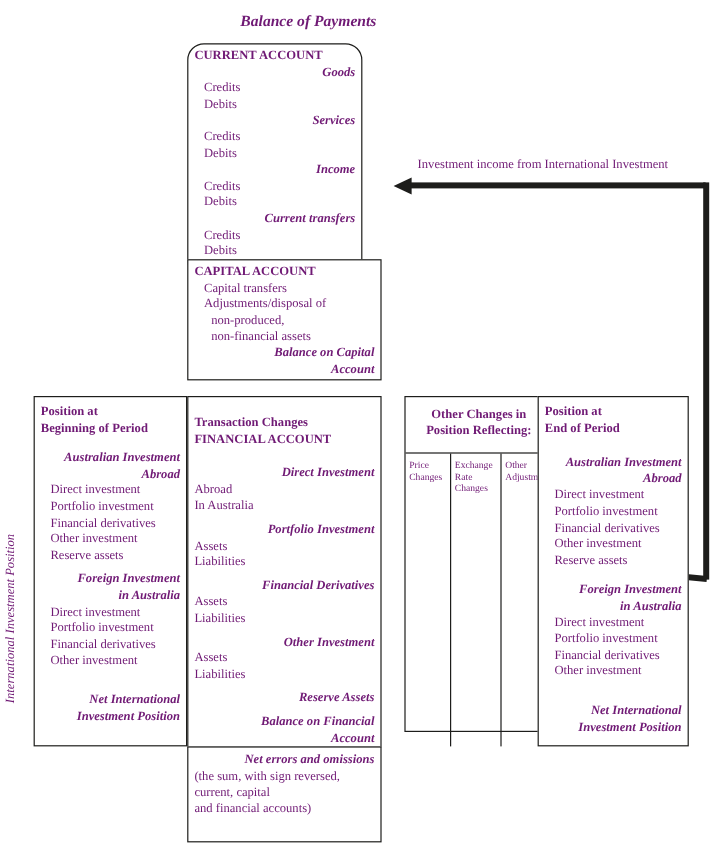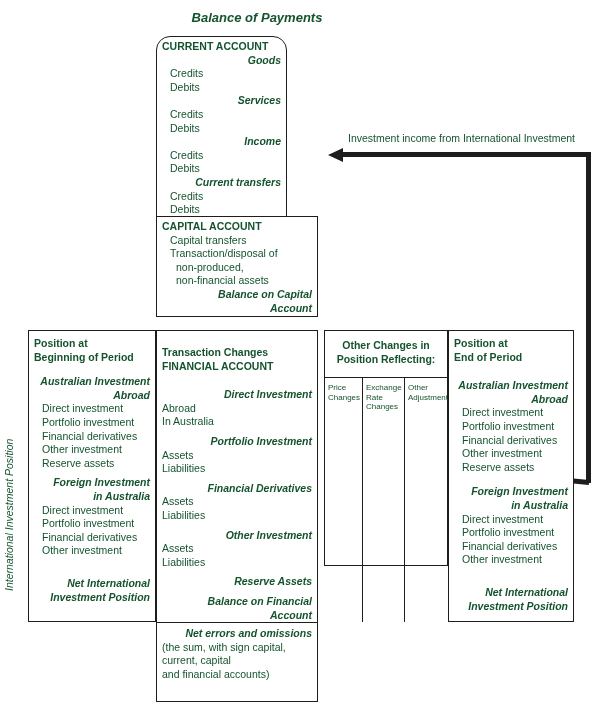--- a/index.html
+++ b/index.html
@@ -1,44 +1,44 @@
 <!DOCTYPE html>
 <html><head>
 <meta charset="utf-8">
 <style>
   html,body{margin:0;padding:0;background:#ffffff;}
   .canvas{
     position:relative;width:606px;height:707px;background:#ffffff;
-    font-family:Liberation Sans, sans-serif;color:#14532d;overflow:hidden;
+    font-family:Liberation Serif, serif;color:#701a75;overflow:hidden;
   }
   .title{
     position:absolute;left:176px;top:10px;width:162px;text-align:center;
     font-weight:bold;font-style:italic;font-size:13px;white-space:nowrap;
   }
   .box{
     position:absolute;border:1px solid #1d1d1b;background:#ffffff;
     box-sizing:border-box;padding:3px 5px;
   }
   .row{font-size:10.5px;line-height:13.6px;white-space:nowrap;}
   .c-b{font-weight:bold;}
   .c-bi{font-weight:bold;font-style:italic;text-align:right;}
   .c-i1{padding-left:8px;}
   .c-i2{padding-left:14px;}
   .c-ih{padding-left:3px;}
   .c-g1{margin-top:6px;}
   .c-g2{margin-top:11px;}
   .c-g3{margin-top:15px;}
   .c-g4{margin-top:19px;}
-  .current  {left:156px;top:36px; width:131px;height:195px;border-radius:14px;}
+  .current  {left:156px;top:36px; width:146px;height:195px;border-radius:14px;}
   .capital  {left:156px;top:216px;width:162px;height:101px;}
   .financial{left:156px;top:330px;width:162px;height:293px;padding-top:4px;}
   .neterrors{left:156px;top:622px;width:162px;height:80px;padding-top:4px;}
   .pos-begin{left:28px; top:330px;width:128px;height:292px;padding-top:6px;}
   .pos-end  {left:448px;top:330px;width:126px;height:292px;padding-top:6px;}
-  .ocbox{left:324px;top:330px;width:124px;height:236px;padding:0;}
+  .ocbox{left:337px;top:330px;width:124px;height:280px;padding:0;}
   .oc-header{
     box-sizing:border-box;height:47px;border-bottom:1px solid #1d1d1b;
     font-weight:bold;font-size:10.5px;line-height:13.5px;text-align:center;
     white-space:pre-line;padding-top:8px;
   }
   .oc-cols{display:flex;height:244px;}
   .oc-col{
     box-sizing:border-box;width:38px;flex:0 0 auto;border-right:1px solid #1d1d1b;
     font-size:8px;line-height:9.5px;padding:5px 2px 0 3px;white-space:pre-line;
   }
@@ -114,21 +114,21 @@
       <div class="row c-bi">Current transfers</div>
       <div class="row c-i1">Credits</div>
       <div class="row c-i1">Debits</div>
       <div class="row c-bi">Balance on Current Account</div>
     </div>
 
   <div class="box capital">
 
   <div class="row c-b">CAPITAL ACCOUNT</div>
       <div class="row c-i1">Capital transfers</div>
-      <div class="row c-i1">Transaction/disposal of</div>
+      <div class="row c-i1">Adjustments/disposal of</div>
       <div class="row c-i2">non-produced,</div>
       <div class="row c-i2">non-financial assets</div>
       <div class="row c-bi">Balance on Capital</div>
       <div class="row c-bi c-ih">Account</div>
     </div>
 
   <div class="box financial">
 
   <div class="row c-b c-g2">Transaction Changes</div>
       <div class="row c-b">FINANCIAL ACCOUNT</div>
@@ -145,21 +145,21 @@
       <div class="row">Assets</div>
       <div class="row">Liabilities</div>
       <div class="row c-bi c-g1">Reserve Assets</div>
       <div class="row c-bi c-g1">Balance on Financial</div>
       <div class="row c-bi">Account</div>
     </div>
 
   <div class="box neterrors">
 
   <div class="row c-bi">Net errors and omissions</div>
-      <div class="row">(the sum, with sign capital,</div>
+      <div class="row">(the sum, with sign reversed,</div>
       <div class="row">current, capital</div>
       <div class="row">and financial accounts)</div>
     </div>
 
   <div class="box ocbox">
     <div class="oc-header">Other Changes in
 Position Reflecting:</div>
     <div class="oc-cols">
       <div class="oc-col">Price
 Changes</div>

